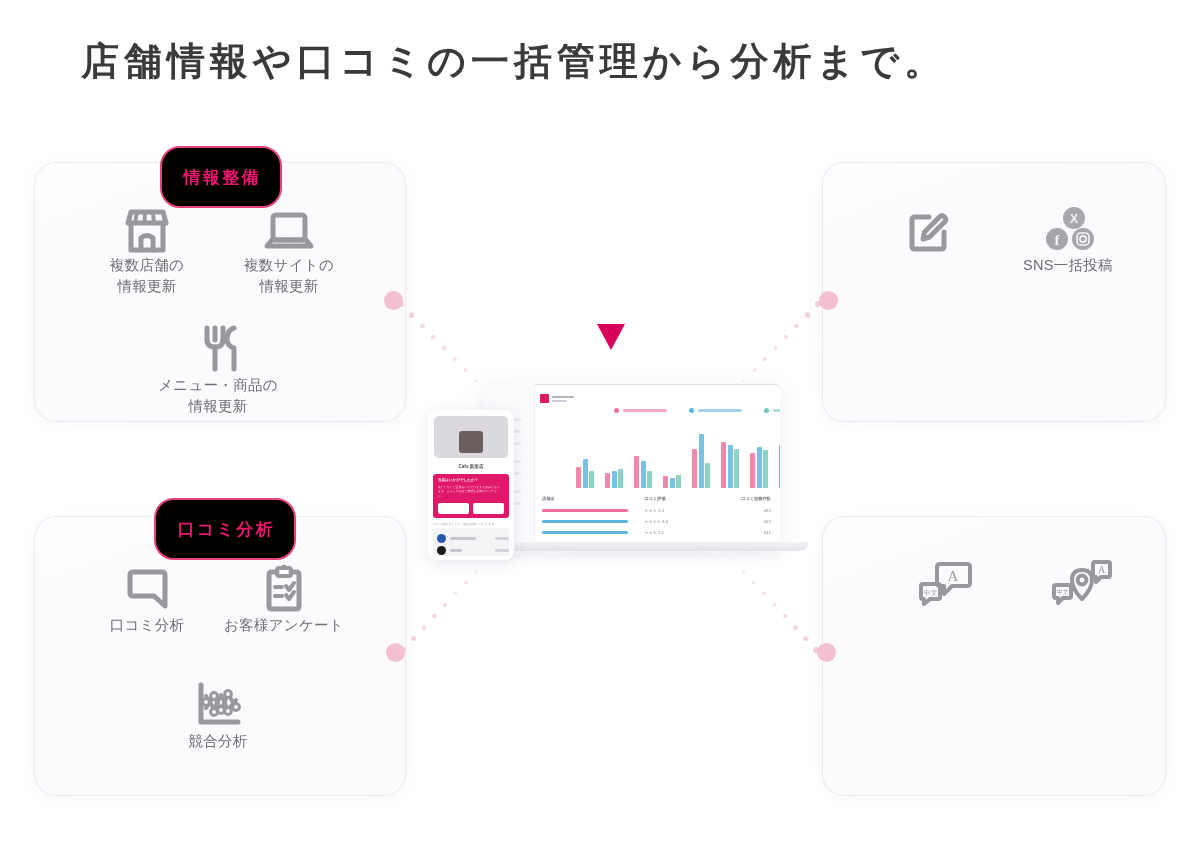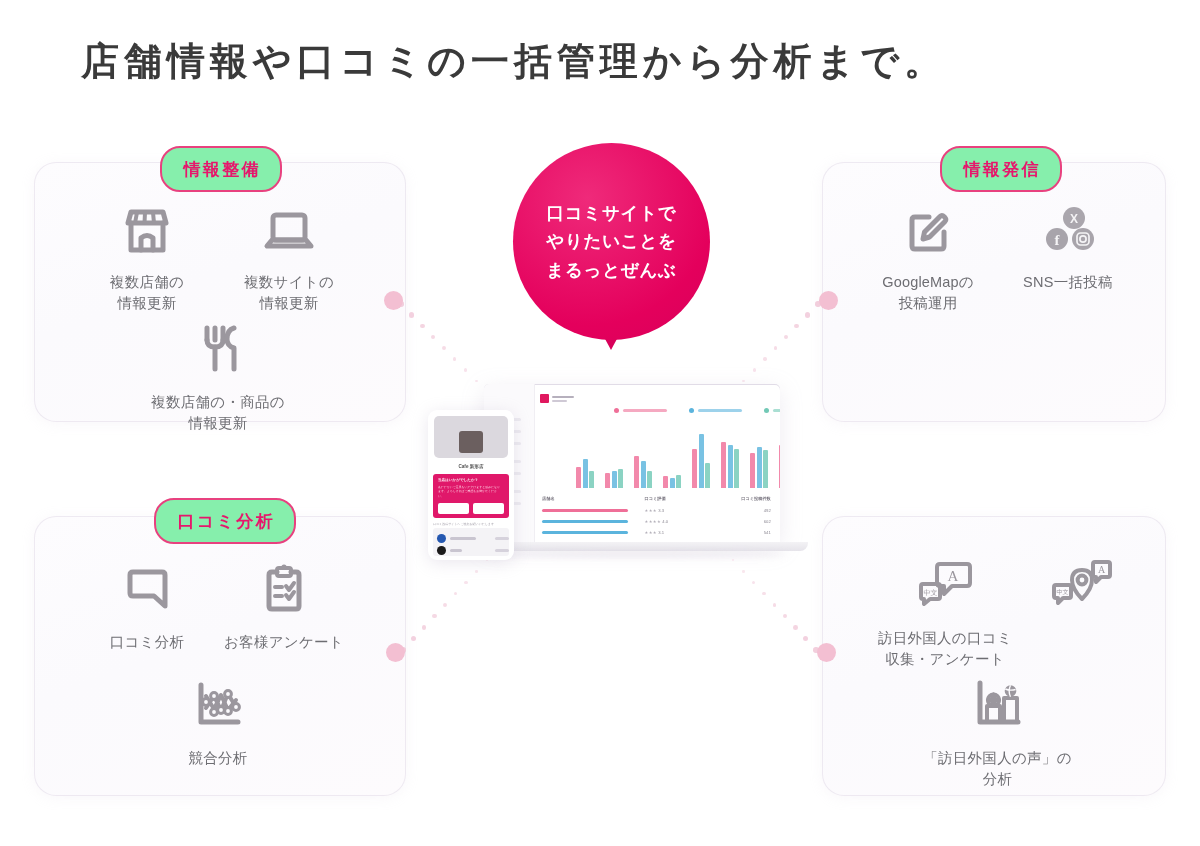--- a/index.html
+++ b/index.html
@@ -25,36 +25,36 @@
     box-shadow:0 0 0 1px rgba(226,219,232,.55) inset, 0 2px 14px rgba(210,200,220,.14);
   }
   .card.tl{left:34px; top:162px; width:372px;height:260px;}
   .card.tr{left:822px;top:162px; width:344px;height:260px;}
   .card.bl{left:34px; top:516px; width:372px;height:280px;}
   .card.br{left:822px;top:516px; width:344px;height:280px;}
 
   
   .badge{
     position:absolute;z-index:6;
-    height:34px;border:2px solid #e8417f;border-radius:20px;background:#86efac;
+    height:34px;border:2px solid #e8417f;border-radius:20px;background:#000000;
     display:flex;align-items:center;justify-content:center;
     color:#e6176c;font-size:17px;font-weight:700;letter-spacing:.14em;
-    padding:4px 19px;white-space:nowrap;
+    padding:12px 19px;white-space:nowrap;
     text-indent:.14em;
   }
   .badge.tl{left:160px;top:146px;}
   .badge.tr{left:940px;top:146px;}
   .badge.bl{left:154px;top:498px;}
   .badge.br{left:911px;top:498px;}
 
   
   .feat{position:absolute;width:170px;text-align:center;}
   .feat .ic{height:58px;display:flex;align-items:flex-end;justify-content:center;}
   .feat .lbl{
-    margin-top:18px;font-size:14.5px;line-height:1.48;color:#6d6d72;
+    margin-top:1px;font-size:14.5px;line-height:1.48;color:#6d6d72;
     letter-spacing:.02em;white-space:pre-line;
   }
   .feat .lbl.en{letter-spacing:.01em;}
   svg{display:block;}
   .stroke{fill:none;stroke:#9b979e;stroke-width:5;stroke-linecap:round;stroke-linejoin:round;}
   .stroke-thin{fill:none;stroke:#9b979e;stroke-width:4;stroke-linecap:round;stroke-linejoin:round;}
   .fillg{fill:#9b979e;}
 
   
   .hero{
@@ -232,35 +232,32 @@
 
   <div class="feat" style="left:133px;top:316px;">
     <div class="ic">
       <svg width="48" height="50" viewBox="0 0 48 50">
         <path class="stroke" d="M13 4 L13 16 M21 4 L21 16 M29 4 L29 16"></path>
         <path class="stroke" d="M13 16 Q13 23 21 23 Q29 23 29 16"></path>
         <path class="stroke" d="M21 23 L21 45"></path>
         <path class="stroke" d="M40 4 Q33 6 33 15 Q33 22 40 24 L40 45"></path>
       </svg>
     </div>
-    <div class="lbl">複数店舗の・商品の
+    <div class="lbl">メニュー・商品の
 情報更新</div>
   </div>
 
-  <div class="badge tr">情報発信</div>
 
   <div class="feat" style="left:843px;top:196px;">
     <div class="ic">
       <svg width="48" height="46" viewBox="0 0 48 46">
         <path class="stroke" d="M40 24 L40 38 Q40 41 37 41 L11 41 Q8 41 8 38 L8 12 Q8 9 11 9 L25 9"></path>
         <path class="stroke" d="M19 31 L20.5 24 L36 8.5 Q38 6.5 40.5 9 Q43 11.5 41 13.5 L25.5 29 Z"></path>
       </svg>
     </div>
-    <div class="lbl en">GoogleMapの
-投稿運用</div>
   </div>
 
   <div class="feat" style="left:983px;top:196px;">
     <div class="ic">
       <svg width="60" height="50" viewBox="0 0 60 50">
         <circle cx="36" cy="14" r="11" fill="#aaa6ad"></circle>
         <text x="36" y="19" text-anchor="middle" font-size="12" font-weight="700" fill="#f4f3f5" font-family="Liberation Sans, sans-serif">X</text>
         <circle cx="19" cy="35" r="11" fill="#a8a4ab"></circle>
         <text x="19" y="41" text-anchor="middle" font-size="15" font-weight="700" fill="#f4f3f5" font-family="Liberation Serif, serif">f</text>
         <circle cx="45" cy="35" r="11" fill="#a8a4ab"></circle>
@@ -317,59 +314,37 @@
 
   <div class="feat" style="left:850px;top:552px;width:190px;">
     <div class="ic">
       <svg width="62" height="54" viewBox="0 0 62 54">
         <path class="stroke-thin" d="M26 8 L53 8 Q56 8 56 11 L56 27 Q56 30 53 30 L38 30 L30 38 L30 30 L26 30 Q23 30 23 27 L23 11 Q23 8 26 8 Z"></path>
         <text x="39" y="25" text-anchor="middle" font-size="15" fill="#9b979e" font-family="Liberation Serif, serif">A</text>
         <path class="stroke-thin" d="M9 28 L24 28 Q26 28 26 30 L26 41 Q26 43 24 43 L16 43 L10 48 L10 43 L9 43 Q7 43 7 41 L7 30 Q7 28 9 28 Z"></path>
         <text x="16.5" y="39" text-anchor="middle" font-size="7" fill="#9b979e" font-family="DejaVu Sans, sans-serif">中文</text>
       </svg>
     </div>
-    <div class="lbl">訪日外国人の口コミ
-収集・アンケート</div>
   </div>
 
   <div class="feat" style="left:992px;top:552px;width:180px;">
     <div class="ic">
       <svg width="62" height="54" viewBox="0 0 62 54">
         <path class="stroke-thin" d="M31 14 Q41 14 41 24 Q41 33 31 43 Q21 33 21 24 Q21 14 31 14 Z"></path>
         <circle class="stroke-thin" cx="31" cy="24" r="4.4"></circle>
         <path class="stroke-thin" d="M44 6 L57 6 Q59 6 59 8 L59 19 Q59 21 57 21 L50 21 L45 26 L45 21 L44 21 Q42 21 42 19 L42 8 Q42 6 44 6 Z"></path>
         <text x="50.5" y="17" text-anchor="middle" font-size="10" fill="#9b979e" font-family="Liberation Serif, serif">A</text>
         <path class="stroke-thin" d="M5 29 L18 29 Q20 29 20 31 L20 40 Q20 42 18 42 L12 42 L7 47 L7 42 L5 42 Q3 42 3 40 L3 31 Q3 29 5 29 Z"></path>
         <text x="11.5" y="38" text-anchor="middle" font-size="6" fill="#9b979e" font-family="DejaVu Sans, sans-serif">中文</text>
       </svg>
     </div>
   </div>
 
-  <div class="feat" style="left:905px;top:672px;width:185px;">
-    <div class="ic">
-      <svg width="56" height="52" viewBox="0 0 56 52">
-        <path class="stroke" d="M10 5 L10 44 L48 44"></path>
-        <rect class="stroke-thin" x="17" y="28" width="13" height="16"></rect>
-        <rect class="stroke-thin" x="34" y="20" width="13" height="24"></rect>
-        <circle class="stroke-thin" cx="23.5" cy="22" r="5.6"></circle>
-        <path class="stroke-thin" d="M18 22 L29 22 M23.5 16.5 Q26.5 22 23.5 27.5 M23.5 16.5 Q20.5 22 23.5 27.5"></path>
-        <circle cx="40.5" cy="13" r="5.8" fill="#9b979e"></circle>
-        <path d="M35.3 11 Q40 13 45.6 11.5 M40.5 7.2 Q37.8 13 40.5 18.8" fill="none" stroke="#fbfafd" stroke-width="1.4"></path>
-      </svg>
-    </div>
-    <div class="lbl">「訪日外国人の声」の
-分析</div>
-  </div>
 
   <div class="hero-tail"></div>
-  <div class="hero">
-    <div class="txt">口コミサイトで
-やりたいことを
-まるっとぜんぶ</div>
-  </div>
 
   <div class="device">
     <div class="laptop-body">
       <div class="dash-side">
         <div class="side-line" style="top:34px;"></div>
         <div class="side-line" style="top:46px;"></div>
         <div class="side-line" style="top:58px;"></div>
         <div class="side-line" style="top:76px;"></div>
         <div class="side-line" style="top:88px;"></div>
         <div class="side-line" style="top:106px;"></div>

